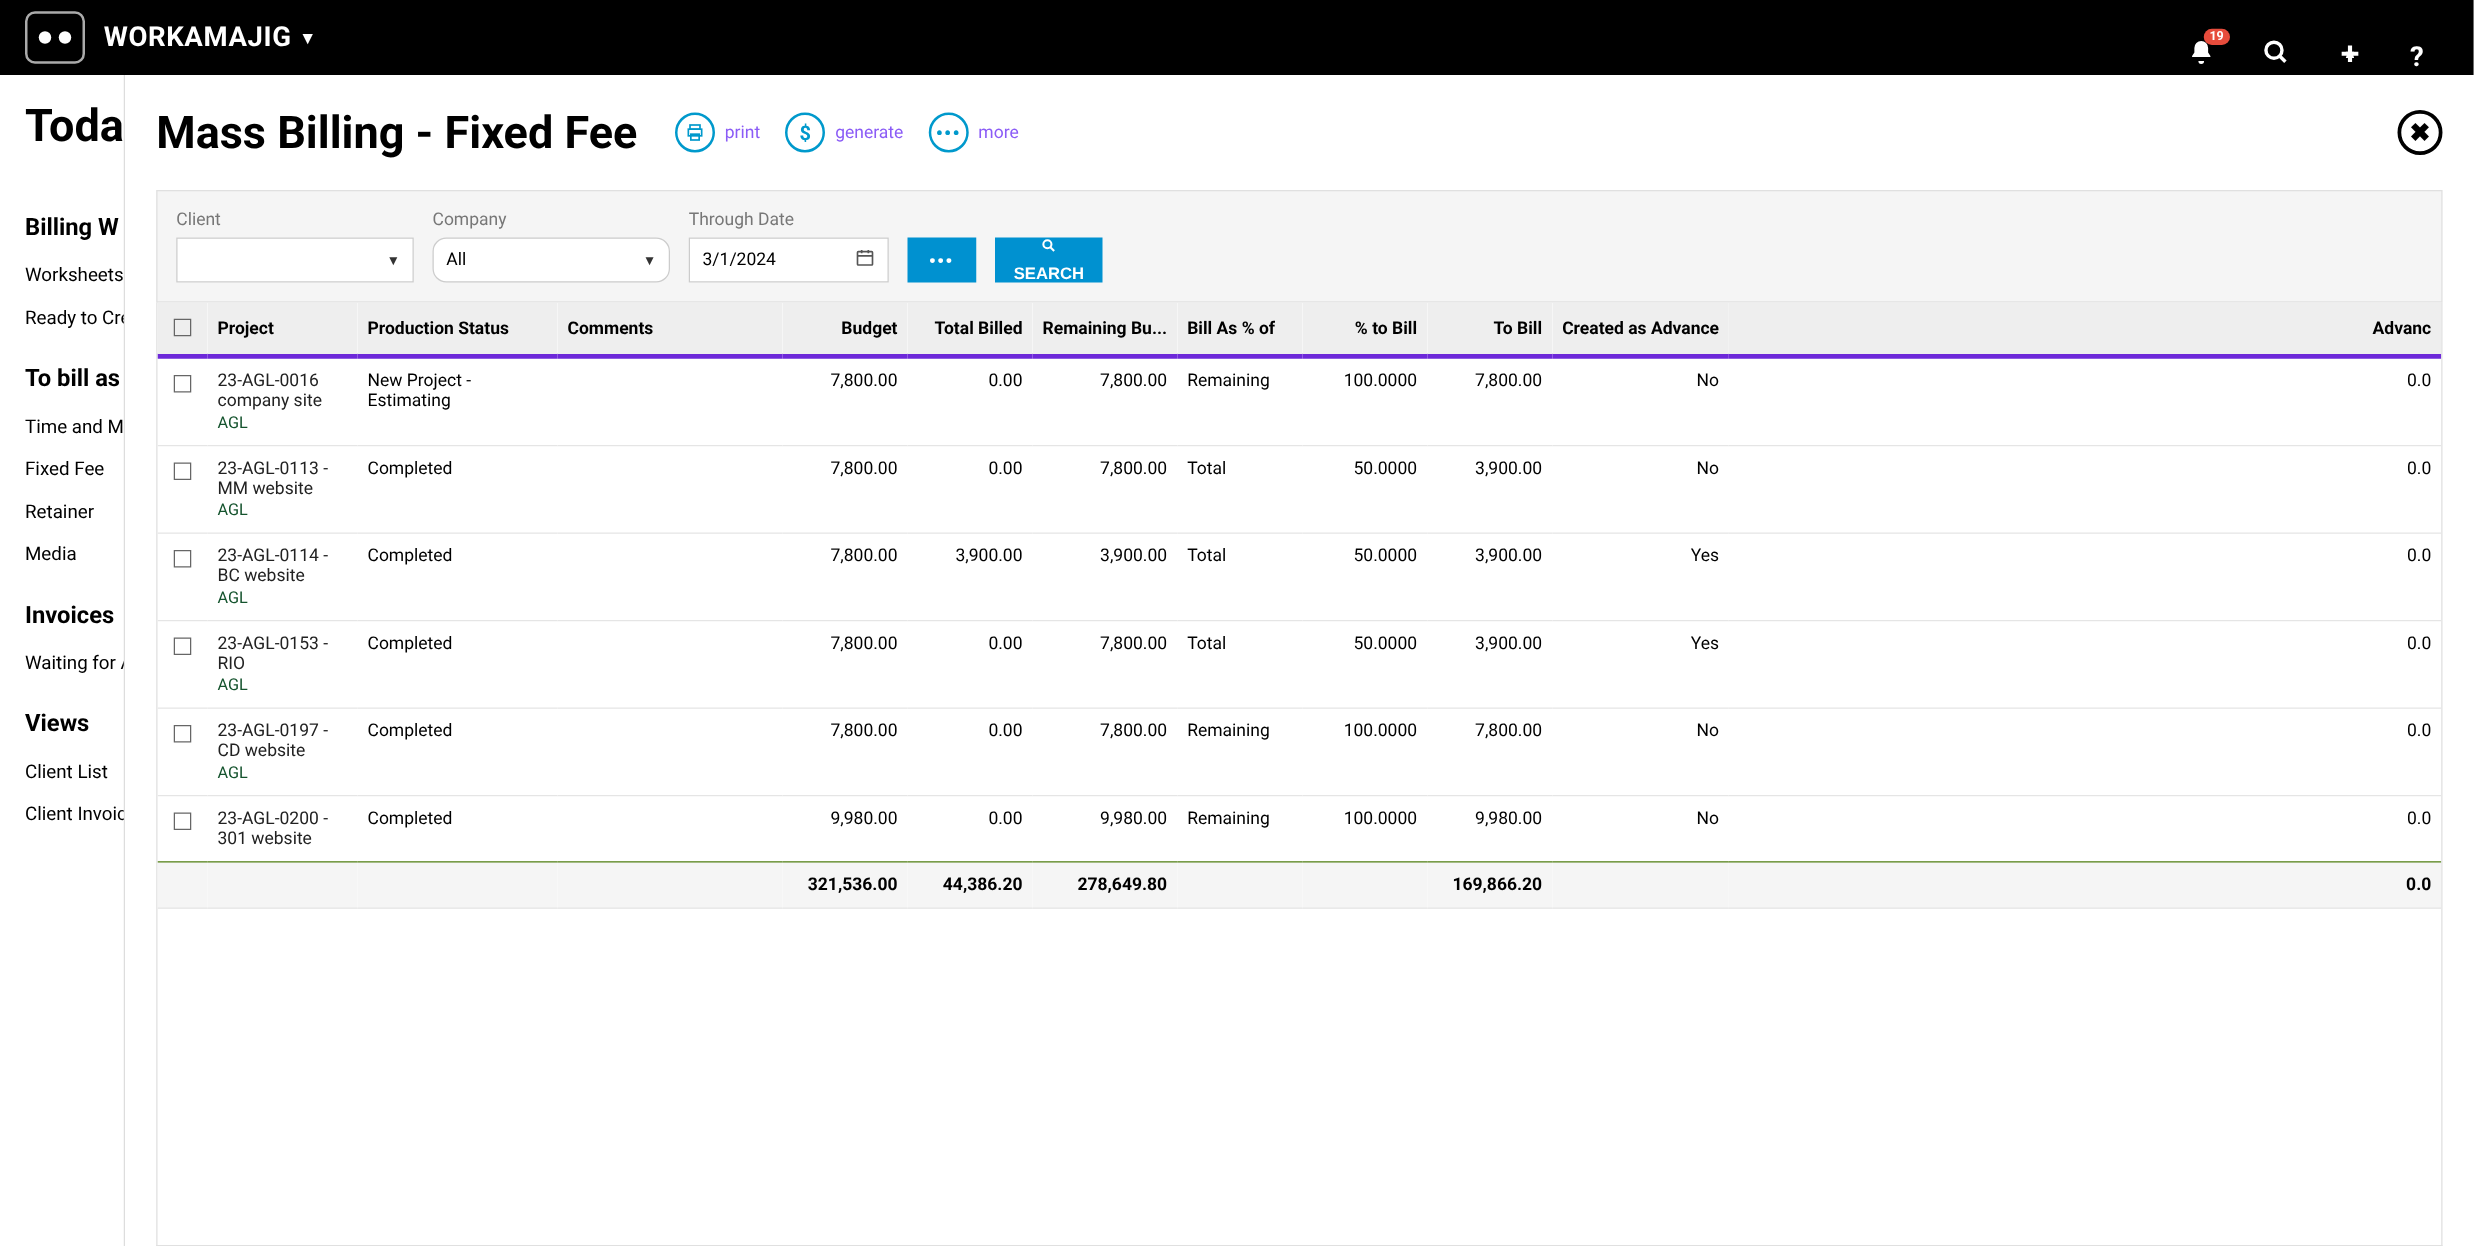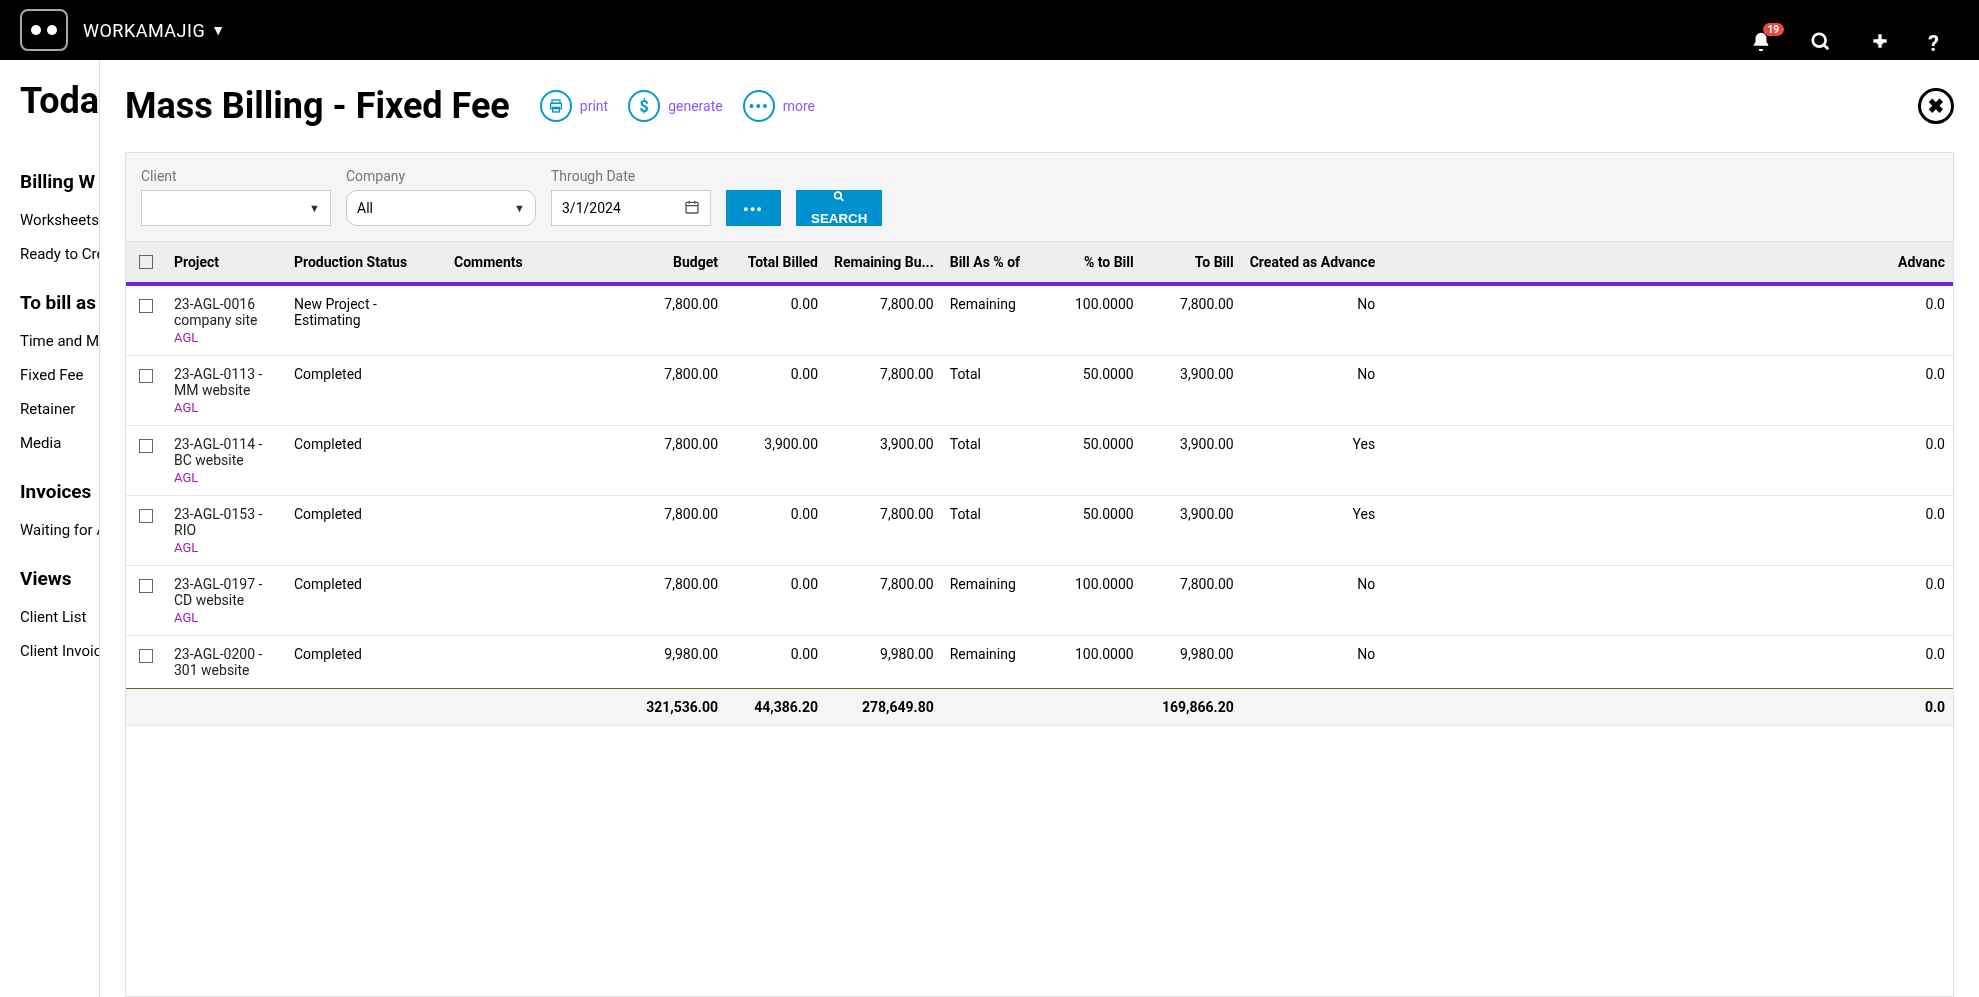--- a/index.html
+++ b/index.html
@@ -2,24 +2,24 @@
 <html><head>
   <meta charset="utf-8">
   <style>
     * { margin: 0; padding: 0; box-sizing: border-box; }
     body { font-family: -apple-system, BlinkMacSystemFont, "Segoe UI", Roboto, sans-serif; background: #fff; overflow: hidden; }
     
     .topbar { background: #000; height: 60px; display: flex; align-items: center; padding: 0 20px; color: #fff; }
     .logo-box { width: 48px; height: 42px; border: 2px solid #aaa; border-radius: 8px; display: flex; align-items: center; justify-content: center; margin-right: 15px; }
     .logo-eyes { display: flex; gap: 6px; }
     .logo-eyes span { width: 10px; height: 10px; background: #fff; border-radius: 50%; }
-    .app-name { font-size: 18px; font-weight: 400; letter-spacing: 0.5px; }
+    .app-name { font-size: 22px; font-weight: 700; letter-spacing: 0.5px; }
     .app-chevron { margin-left: 6px; font-size: 14px; }
     .topbar-spacer { flex: 1; }
-    .topbar-icons { display: flex; gap: 38px; align-items: flex-start; padding-right: 20px; margin-top: 29px; }
+    .topbar-icons { display: flex; gap: 38px; align-items: flex-end; padding-right: 20px; margin-top: 29px; }
     .topbar-icon { position: relative; cursor: pointer; font-size: 22px; font-weight: bold; }
     .badge { position: absolute; top: -8px; right: -12px; background: #e74c3c; color: #fff; font-size: 10px; padding: 1px 5px; border-radius: 8px; font-weight: bold; }
     
     .main { display: flex; height: calc(100vh - 60px); }
     
     .sidebar { width: 100px; padding: 20px 0 0 20px; background: #fff; overflow: hidden; white-space: nowrap; flex-shrink: 0; border-right: 1px solid #ddd; }
     .sidebar h1 { font-size: 36px; font-weight: 700; margin-bottom: 48px; }
     .sidebar h3 { font-size: 19px; font-weight: 700; margin-bottom: 18px; margin-top: 28px; }
     .sidebar .item { font-size: 15px; margin-bottom: 16px; cursor: pointer; }
     
@@ -48,21 +48,21 @@
     .btn-search svg { width: 18px; height: 18px; }
     
     .table-wrap { flex: 1; overflow: auto; border: 1px solid #e0e0e0; border-top: none; }
     table { width: 100%; border-collapse: collapse; }
     thead { background: #eeeeee; position: sticky; top: 0; }
     th { text-align: left; padding: 10px 8px; font-size: 14px; font-weight: 700; border-bottom: 4px solid #6d28d9; white-space: nowrap; }
     th.ar, td.ar { text-align: right; }
     tbody tr { border-bottom: 1px solid #e5e5e5; }
     td { padding: 10px 8px; font-size: 14px; vertical-align: top; }
     .proj-name { color: #222; }
-    .proj-sub { color: #a21caf; font-size: 13px; margin-top: 2px; }
+    .proj-sub { color: #14532d; font-size: 13px; margin-top: 2px; }
     .checkbox-cell { width: 40px; text-align: center; }
     .cb { width: 14px; height: 14px; border: 1.5px solid #666; display: inline-block; margin-top: 3px; cursor: pointer; }
     
     .totals-row td { font-weight: 700; background: #f5f5f5; border-top: 1px solid #4d7c0f; }
     
     .col-project { width: 120px; }
     .col-status { width: 160px; }
     .col-comments { width: 180px; }
     .col-num { width: 100px; }
     .col-billas { width: 100px; }

